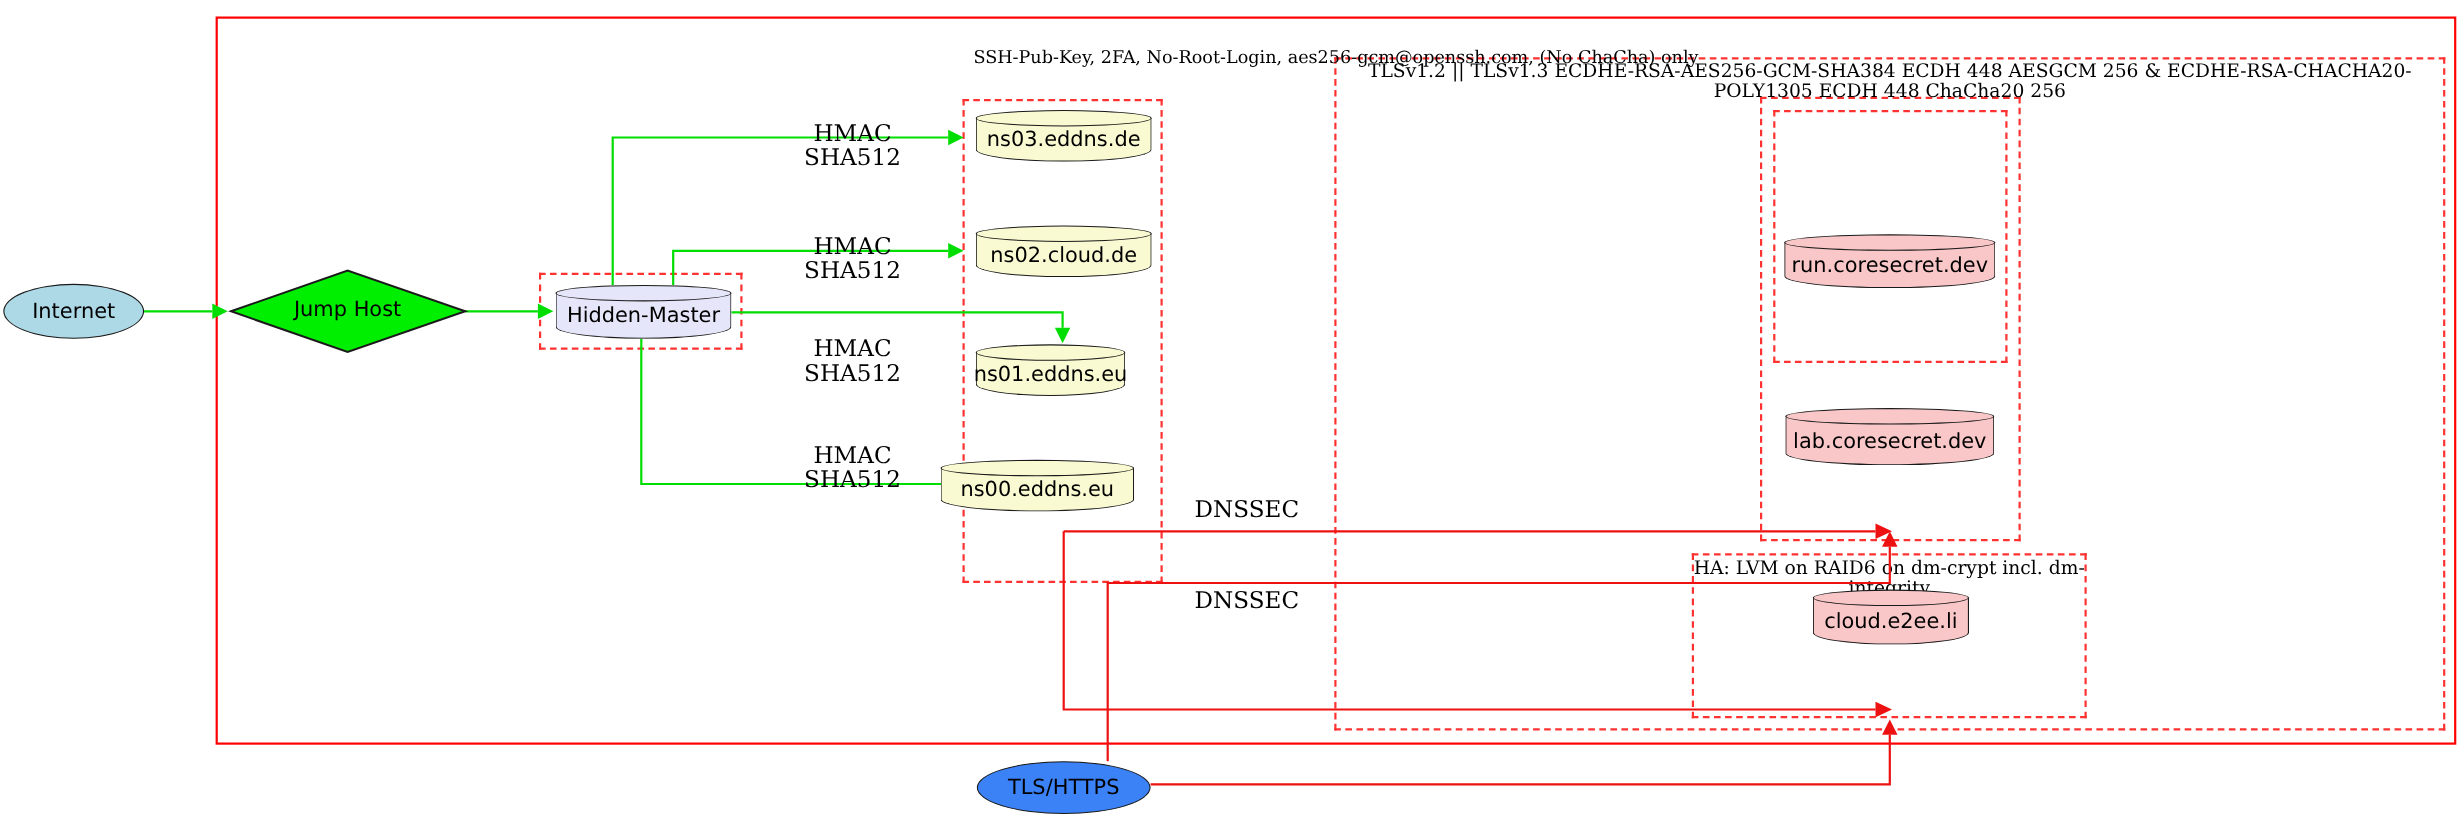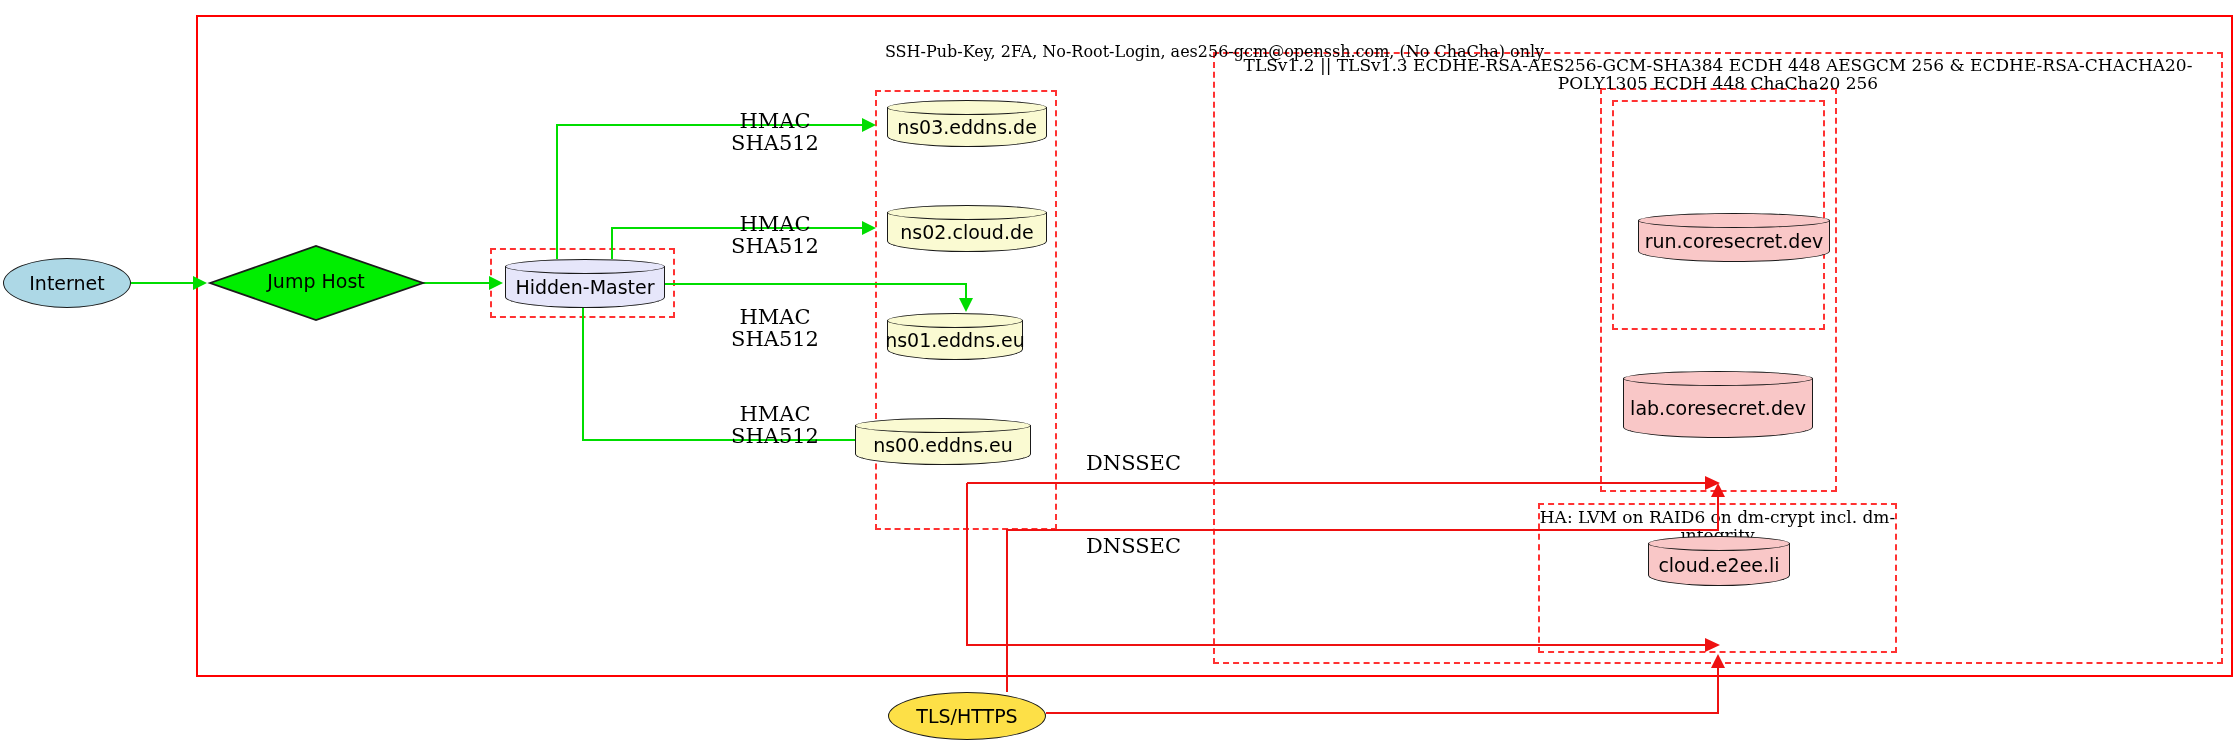--- a/index.html
+++ b/index.html
@@ -106,37 +106,37 @@
     <div class="body" style="background:#fafad2;"></div>
     <div class="lid" style="background:#fafad2;"></div>
     <div class="label">ns01.eddns.eu</div>
   </div>
   <div class="cyl" style="left:855px;top:418px;width:176px;height:47px;">
     <div class="body" style="background:#fafad2;"></div>
     <div class="lid" style="background:#fafad2;"></div>
     <div class="label">ns00.eddns.eu</div>
   </div>
 
-  <div class="cyl" style="left:1622px;top:213px;width:192px;height:49px;margin-left:16px;">
+  <div class="cyl" style="left:1622px;top:213px;width:192px;height:49px;">
     <div class="body" style="background:#f9c7c7;"></div>
     <div class="lid" style="background:#f9c7c7;"></div>
     <div class="label">run.coresecret.dev</div>
   </div>
-  <div class="cyl" style="left:1623px;top:371px;width:190px;height:67px;">
+  <div class="cyl" style="left:1623px;top:371px;width:190px;height:52px;">
     <div class="body" style="background:#f9c7c7;"></div>
     <div class="lid" style="background:#f9c7c7;"></div>
     <div class="label">lab.coresecret.dev</div>
   </div>
   <div class="cyl" style="left:1648px;top:536px;width:142px;height:50px;">
     <div class="body" style="background:#f9c7c7;"></div>
     <div class="lid" style="background:#f9c7c7;"></div>
     <div class="label">cloud.e2ee.li</div>
   </div>
 
-  <div class="ellipse" style="left:888px;top:692px;width:158px;height:48px;background:#fde047;">
+  <div class="ellipse" style="left:888px;top:692px;width:158px;height:48px;background:#3b82f6;">
     <span>TLS/HTTPS</span>
   </div>
 
   <div class="edge-label" style="left:702px;top:110px;width:146px;">HMAC SHA512</div>
   <div class="edge-label" style="left:702px;top:213px;width:146px;">HMAC SHA512</div>
   <div class="edge-label" style="left:702px;top:306px;width:146px;">HMAC SHA512</div>
   <div class="edge-label" style="left:702px;top:403px;width:146px;">HMAC SHA512</div>
   <div class="edge-label" style="left:1086px;top:452px;width:86px;">DNSSEC</div>
   <div class="edge-label" style="left:1086px;top:535px;width:86px;">DNSSEC</div>
 

